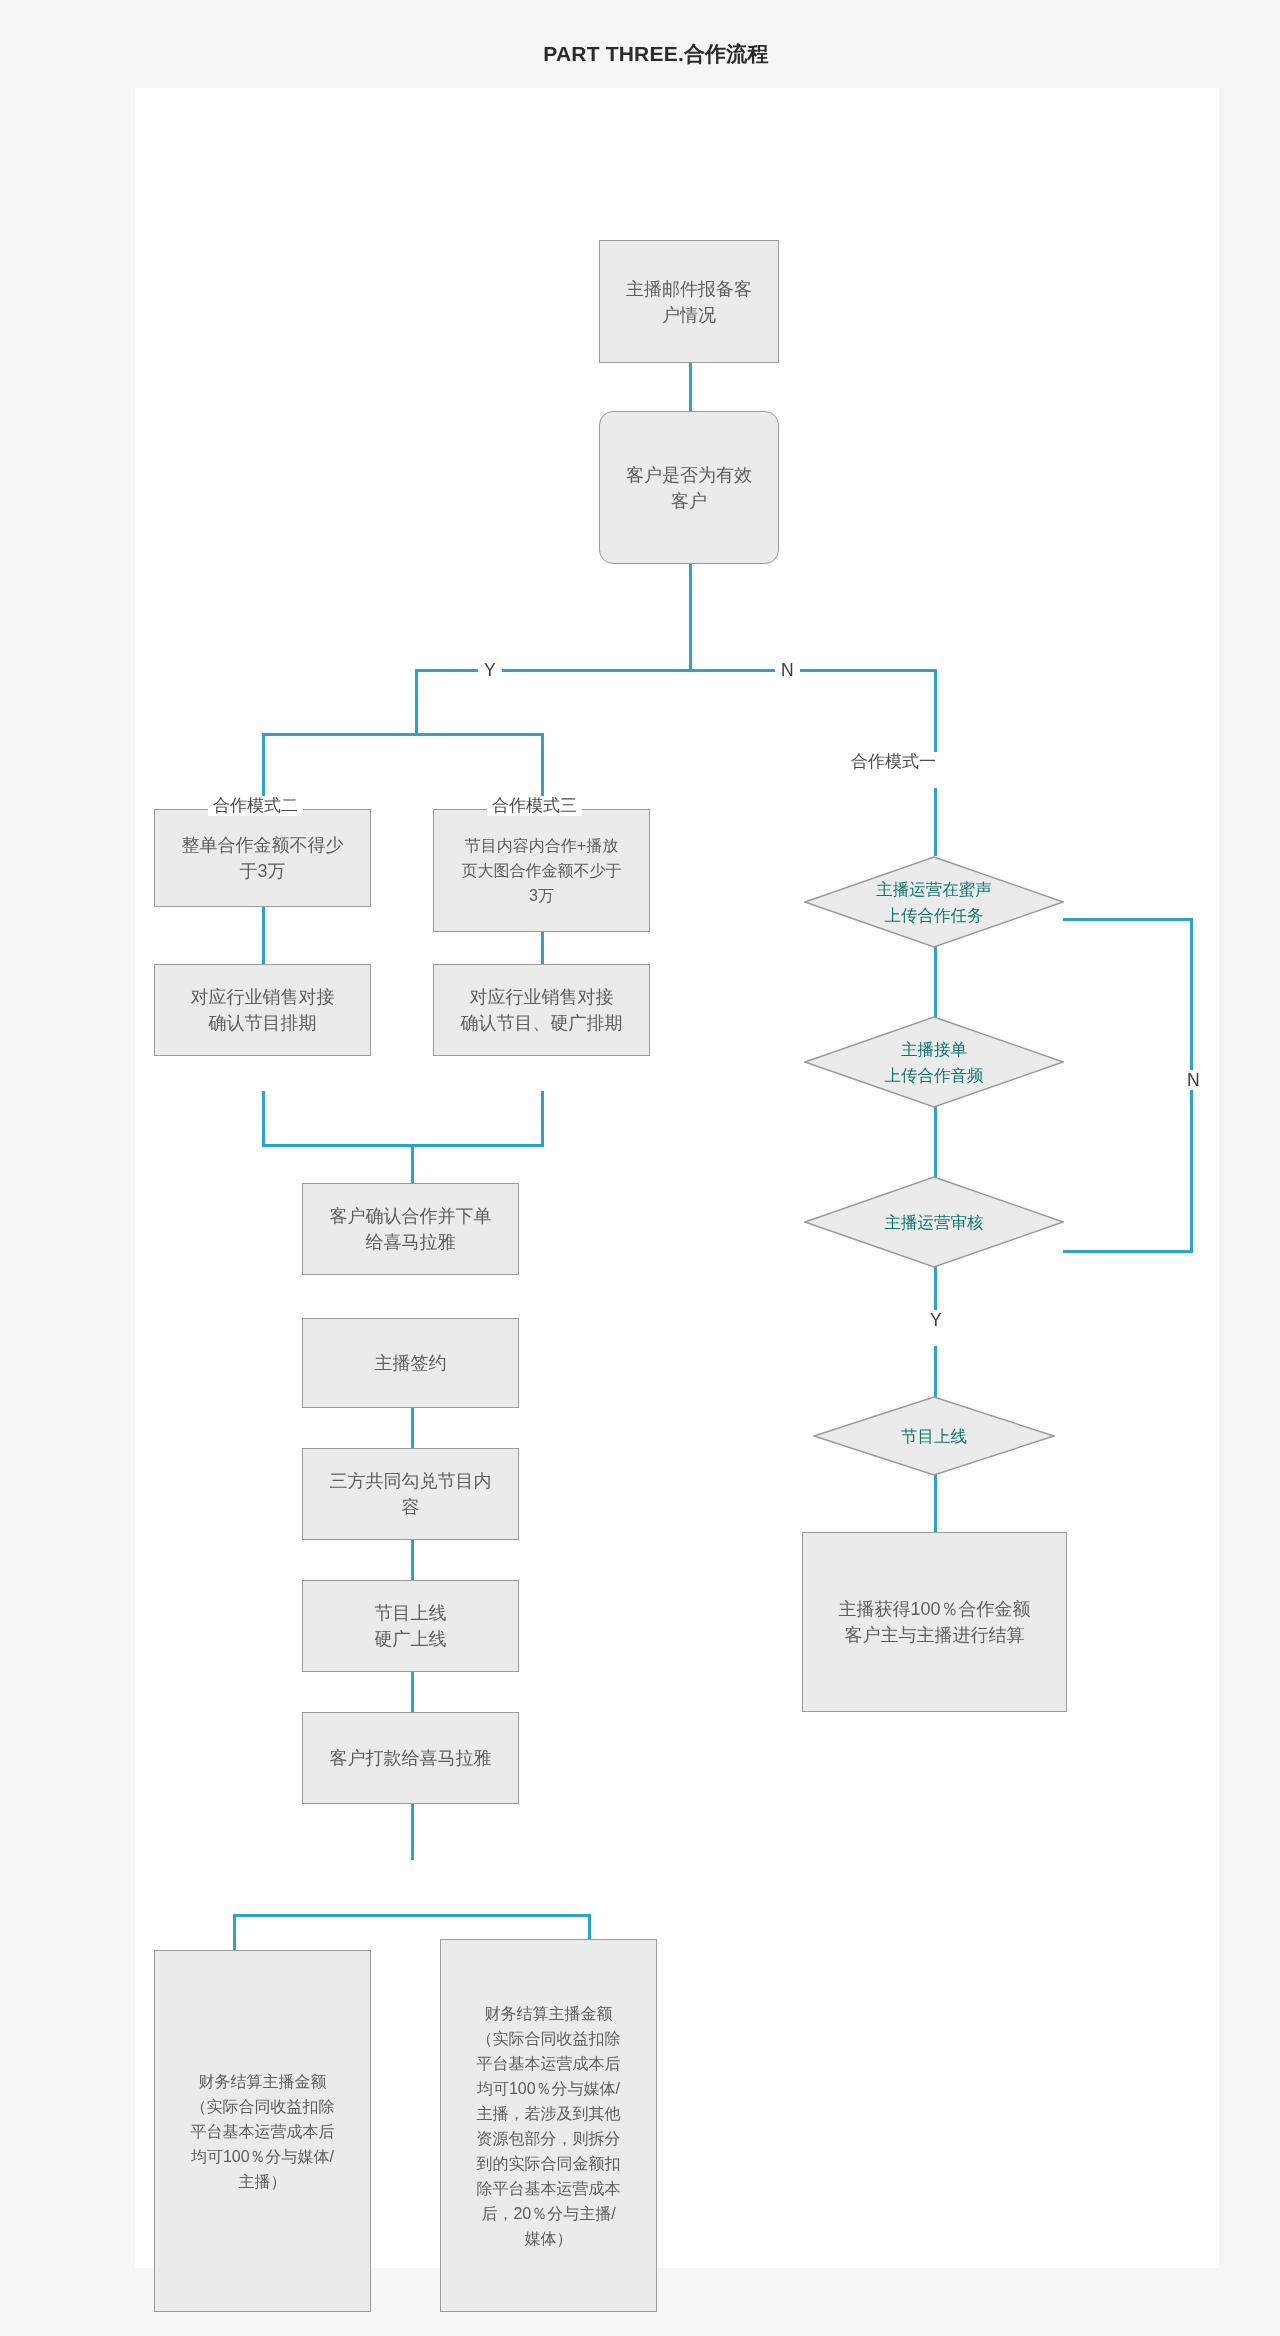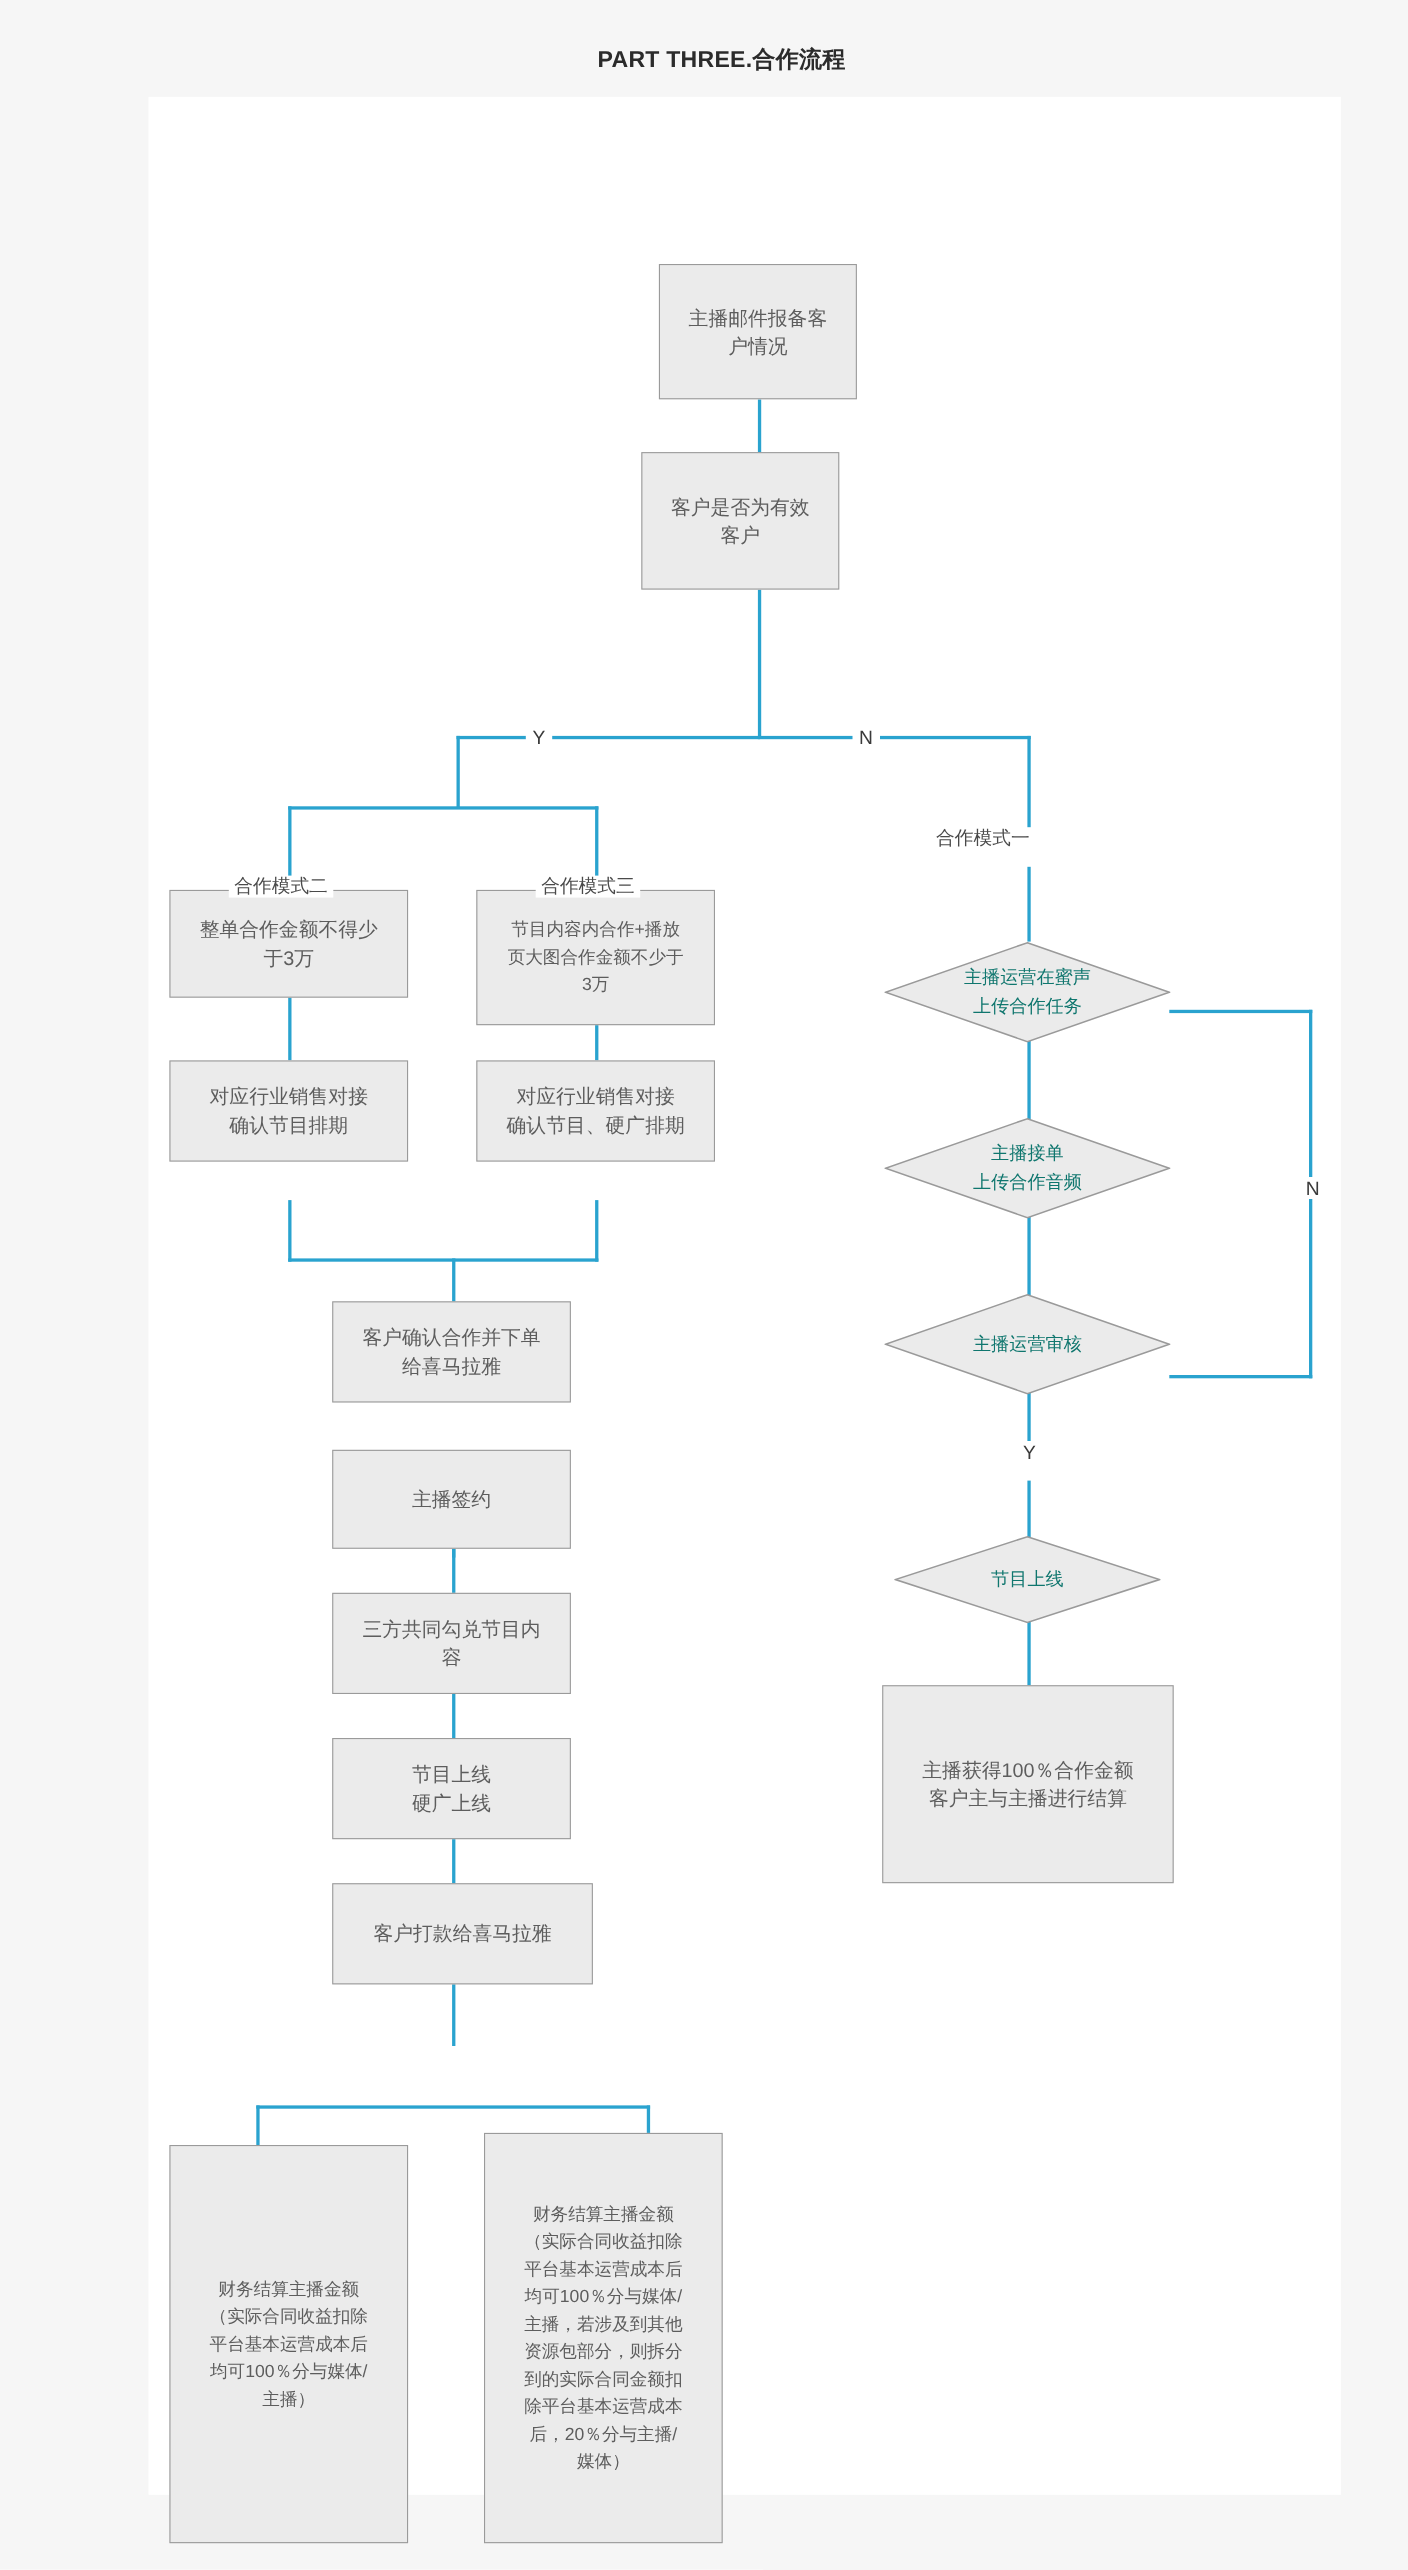--- a/index.html
+++ b/index.html
@@ -174,42 +174,42 @@
     <div class="flow-label" style="left:711px; top:664px;">合作模式一</div>
     <div class="flow-label" style="left:73px; top:708px;">合作模式二</div>
     <div class="flow-label" style="left:352px; top:708px;">合作模式三</div>
 
     <div class="branch-label" style="left:1046px; top:982px;">N</div>
     <div class="branch-label" style="left:789px; top:1222px;">Y</div>
 
     <div class="node" style="left:464px; top:152px; width:180px; height:123px;">主播邮件报备客
 户情况</div>
 
-    <div class="node" style="left:448px; top:323px; width:180px; height:125px;">客户是否为有效
+    <div class="node" style="left:464px; top:323px; width:180px; height:153px;border-radius:14px;">客户是否为有效
 客户</div>
 
     <div class="node" style="left:19px; top:721px; width:217px; height:98px;">整单合作金额不得少
 于3万</div>
     <div class="node" style="left:19px; top:876px; width:217px; height:92px;">对应行业销售对接
 确认节目排期</div>
 
     <div class="node small-text" style="left:298px; top:721px; width:217px; height:123px;">节目内容内合作+播放
 页大图合作金额不少于
 3万</div>
     <div class="node" style="left:298px; top:876px; width:217px; height:92px;">对应行业销售对接
 确认节目、硬广排期</div>
 
     <div class="node" style="left:167px; top:1095px; width:217px; height:92px;">客户确认合作并下单
 给喜马拉雅</div>
     <div class="node" style="left:167px; top:1230px; width:217px; height:90px;">主播签约</div>
     <div class="node" style="left:167px; top:1360px; width:217px; height:92px;">三方共同勾兑节目内
 容</div>
     <div class="node" style="left:167px; top:1492px; width:217px; height:92px;">节目上线
 硬广上线</div>
-    <div class="node" style="left:167px; top:1624px; width:237px; height:92px;text-align:right;">客户打款给喜马拉雅</div>
+    <div class="node" style="left:167px; top:1624px; width:217px; height:92px;text-align:right;">客户打款给喜马拉雅</div>
 
     <div class="node small-text" style="left:19px; top:1862px; width:217px; height:362px;">财务结算主播金额
 （实际合同收益扣除
 平台基本运营成本后
 均可100％分与媒体/
 主播）</div>
     <div class="node small-text" style="left:305px; top:1851px; width:217px; height:373px;">财务结算主播金额
 （实际合同收益扣除
 平台基本运营成本后
 均可100％分与媒体/

